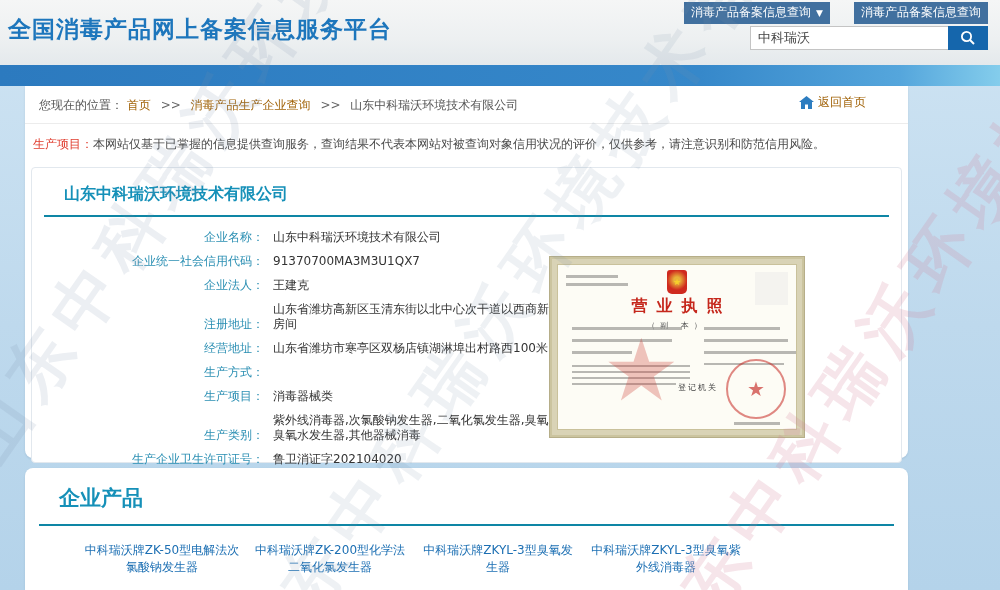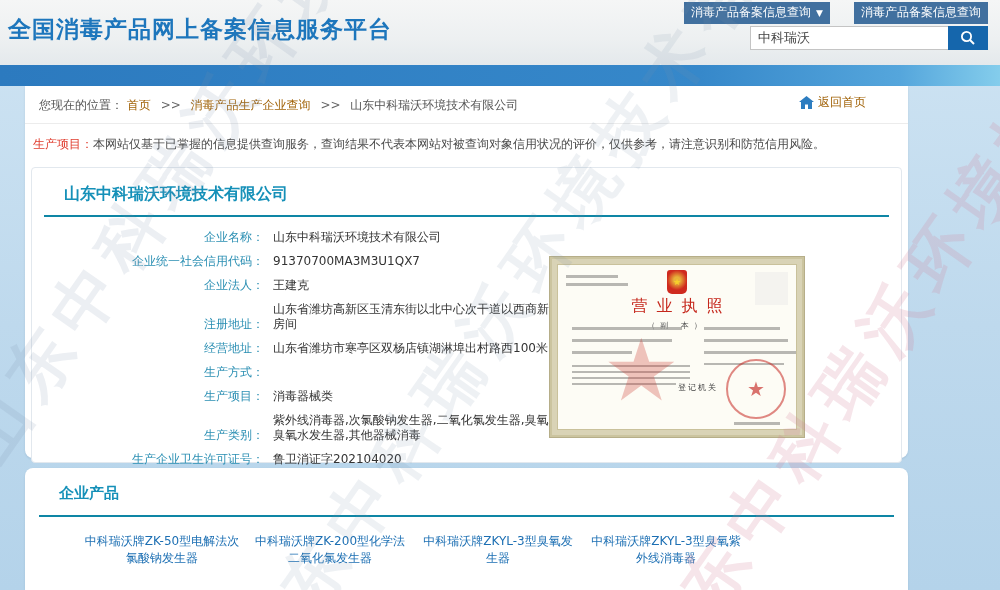--- a/index.html
+++ b/index.html
@@ -80,21 +80,21 @@
   .lic-inner {
     position:relative; width:100%; height:100%;
     background:#fdfcf5; border:1px solid #c9c19b;
   }
   .lic-emblem {
     width:20px; height:24px; margin:5px auto 2px;
     background:radial-gradient(circle at 50% 42%,#e8b33a 18%,#cf2a1f 58%);
     border-radius:3px 3px 5px 5px; display:flex; align-items:center; justify-content:center;
     color:#f7d02a; font-size:9px;
   }
-  .lic-title { text-align:center; color:#c5271c; font-size:16px; font-weight:normal; letter-spacing:9px; text-indent:9px; }
+  .lic-title { text-align:center; color:#c5271c; font-size:16px; font-weight:bold; letter-spacing:9px; text-indent:9px; }
   .lic-sub { text-align:center; color:#555; font-size:8px; letter-spacing:5px; margin-top:3px; }
   .lic-qr {
     position:absolute; top:7px; right:8px; width:33px; height:33px; background:#f2f2ee;
     background-image:
       repeating-linear-gradient(0deg,#3a3a3a 0 2px,transparent 2px 5px),
       repeating-linear-gradient(90deg,#3a3a3a 0 2px,transparent 2px 5px);
     background-blend-mode:lighten; opacity:.8;
   }
   .lic-bar { position:absolute; height:3px; background:#9a9a96; opacity:.7; }
   .lic-star {
@@ -108,21 +108,21 @@
     color:rgba(198,40,35,.65); font-size:20px;
   }
   .lic-issuer { position:absolute; right:78px; bottom:36px; font-size:8px; color:#444; letter-spacing:2px; }
   .lic-date { position:absolute; right:16px; bottom:4px; width:46px; height:3px; background:#9a9a96; opacity:.7; }
 
   
   .box2 {
     position:absolute; top:468px; left:25px; width:883px; height:122px;
     background:#fff; border-radius:8px 8px 0 0; box-shadow:0 1px 2px rgba(60,90,120,.15);
   }
-  .products-title { padding:16px 0 0 34px; font-size:15px; font-weight:bold; color:#1590b8; }
+  .products-title { padding:16px 0 0 34px; font-size:21px; font-weight:bold; color:#1590b8; }
   .products-row { display:flex; margin-top:16px; padding:0 30px 0 58px; gap:10px; }
   .product-link {
     display:block; width:158px; text-align:center; color:#1c6fb3; font-size:12px;
     line-height:17px; text-decoration:none; cursor:pointer;
   }
 
   
   .wm {
     position:absolute; font-weight:bold; white-space:nowrap; pointer-events:none;
     z-index:50; font-size:66px; letter-spacing:12px; transform:rotate(-55deg);

